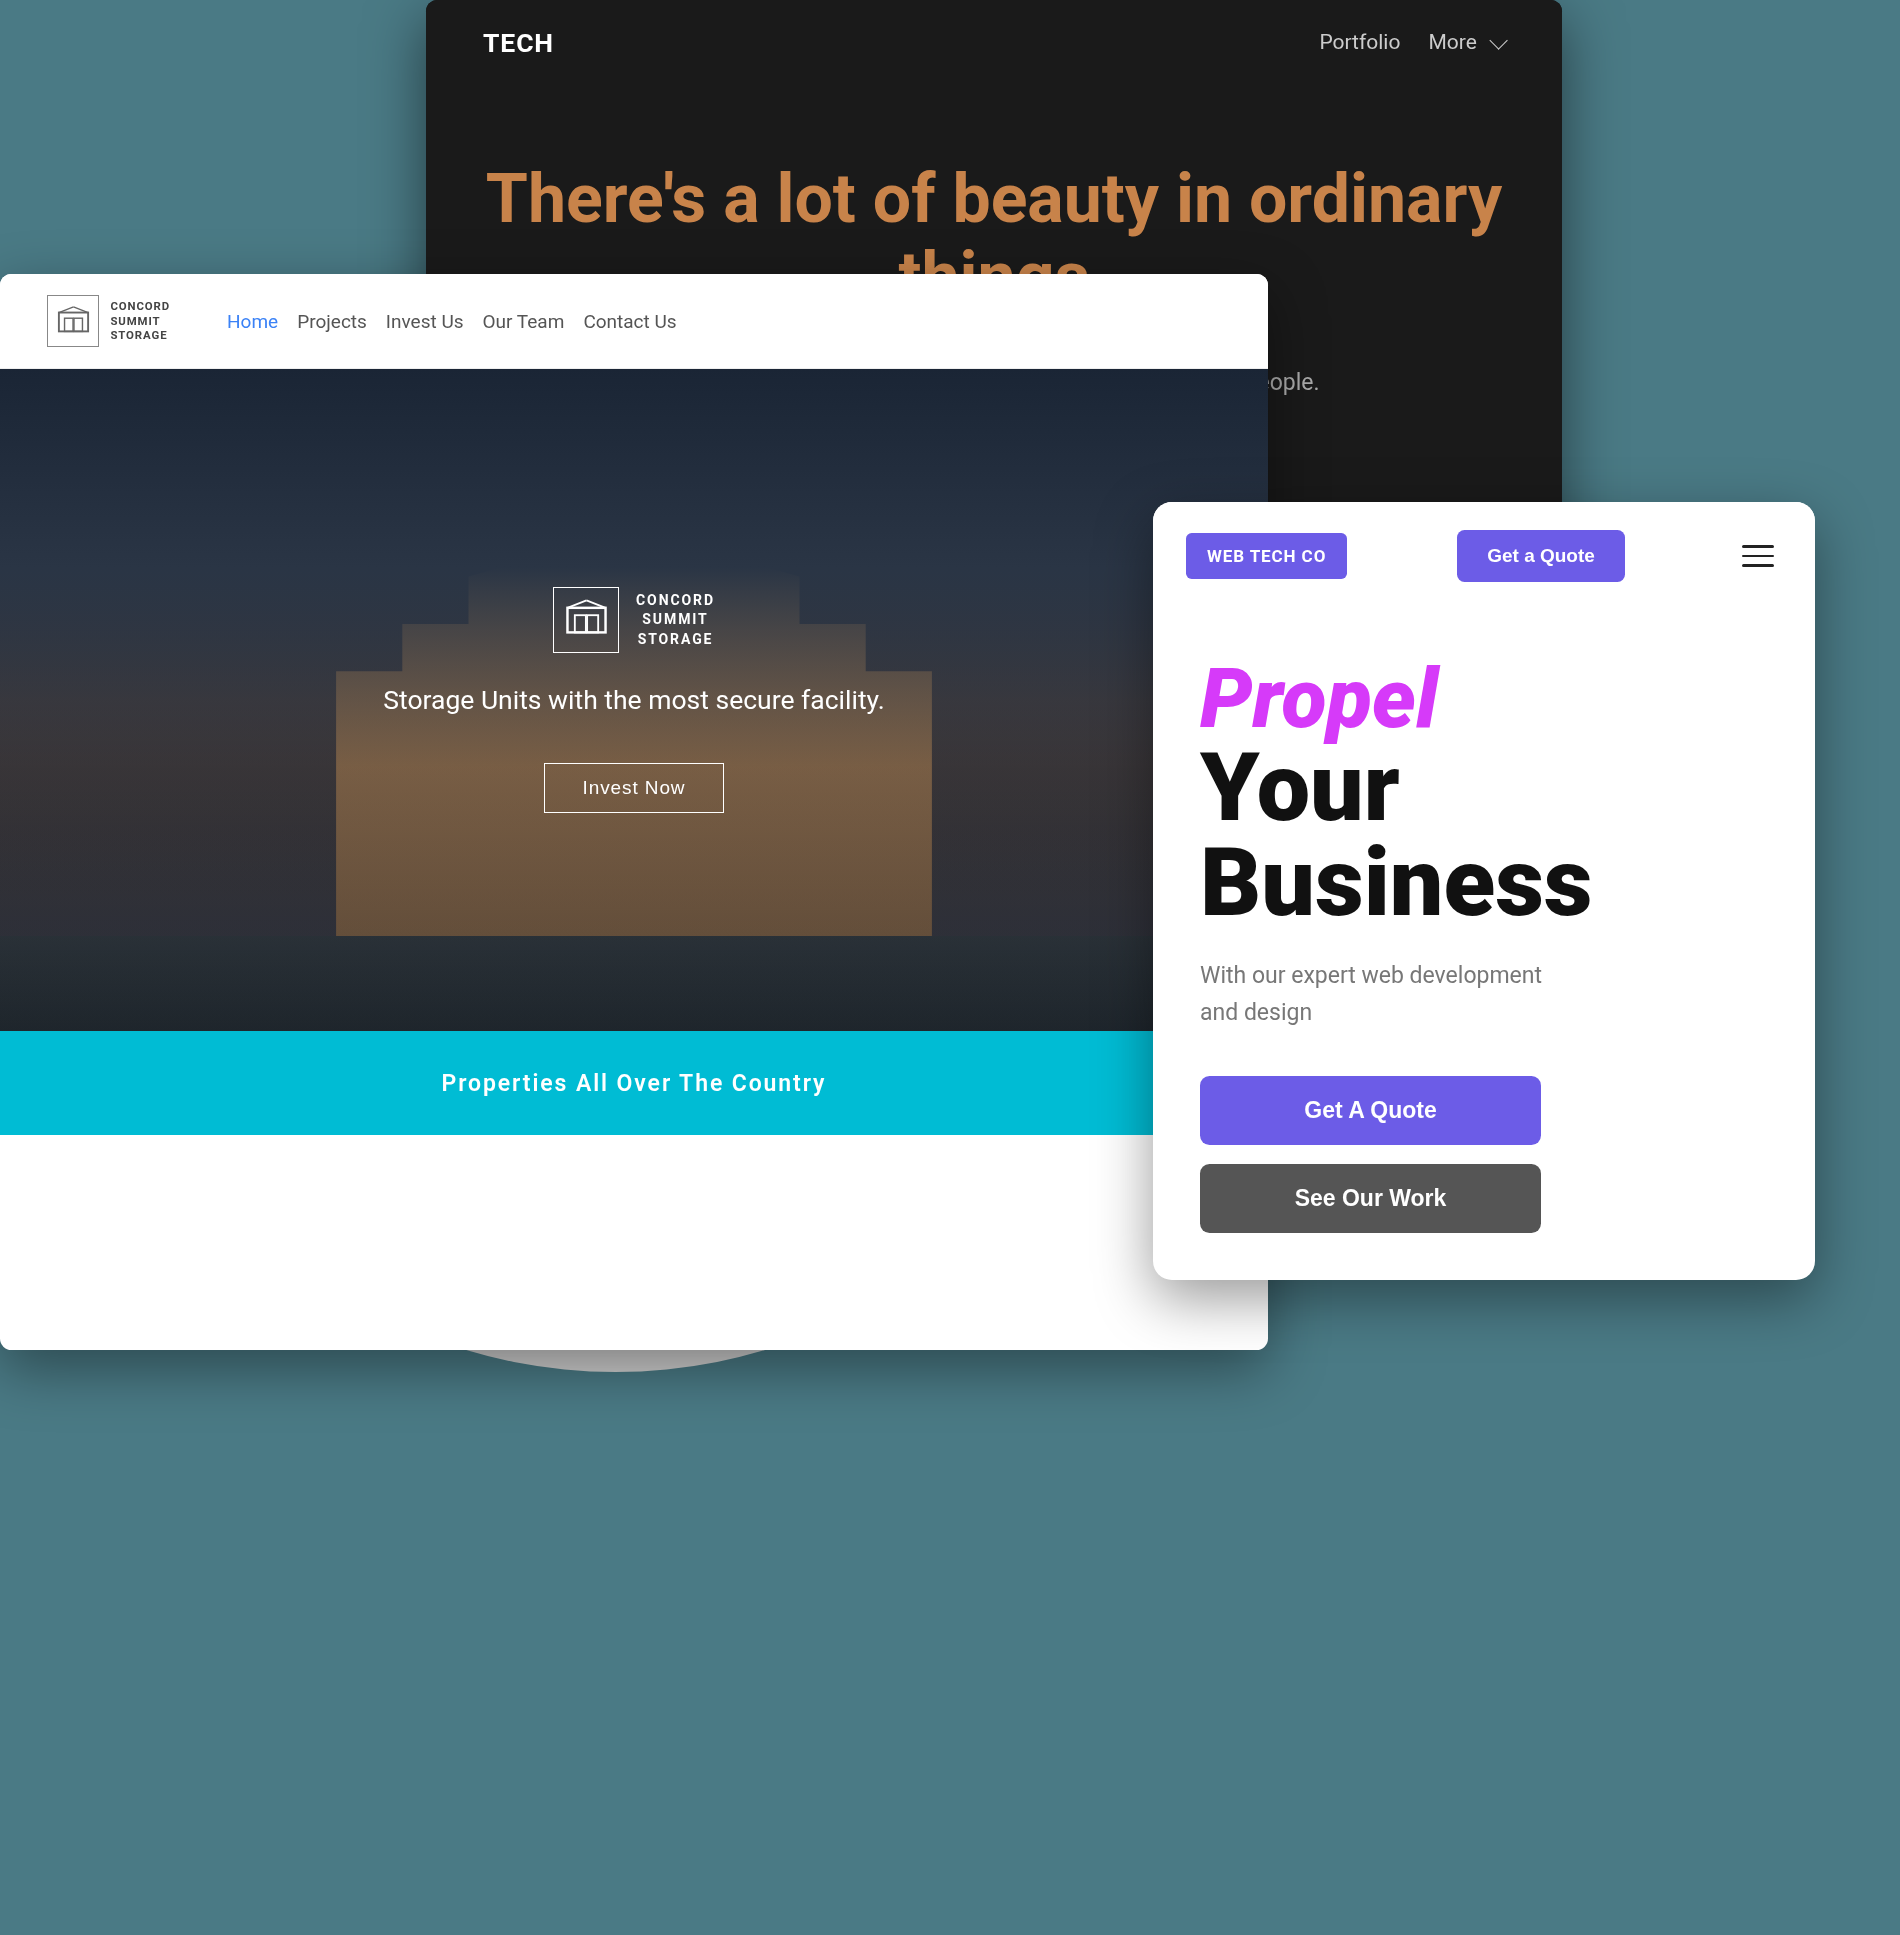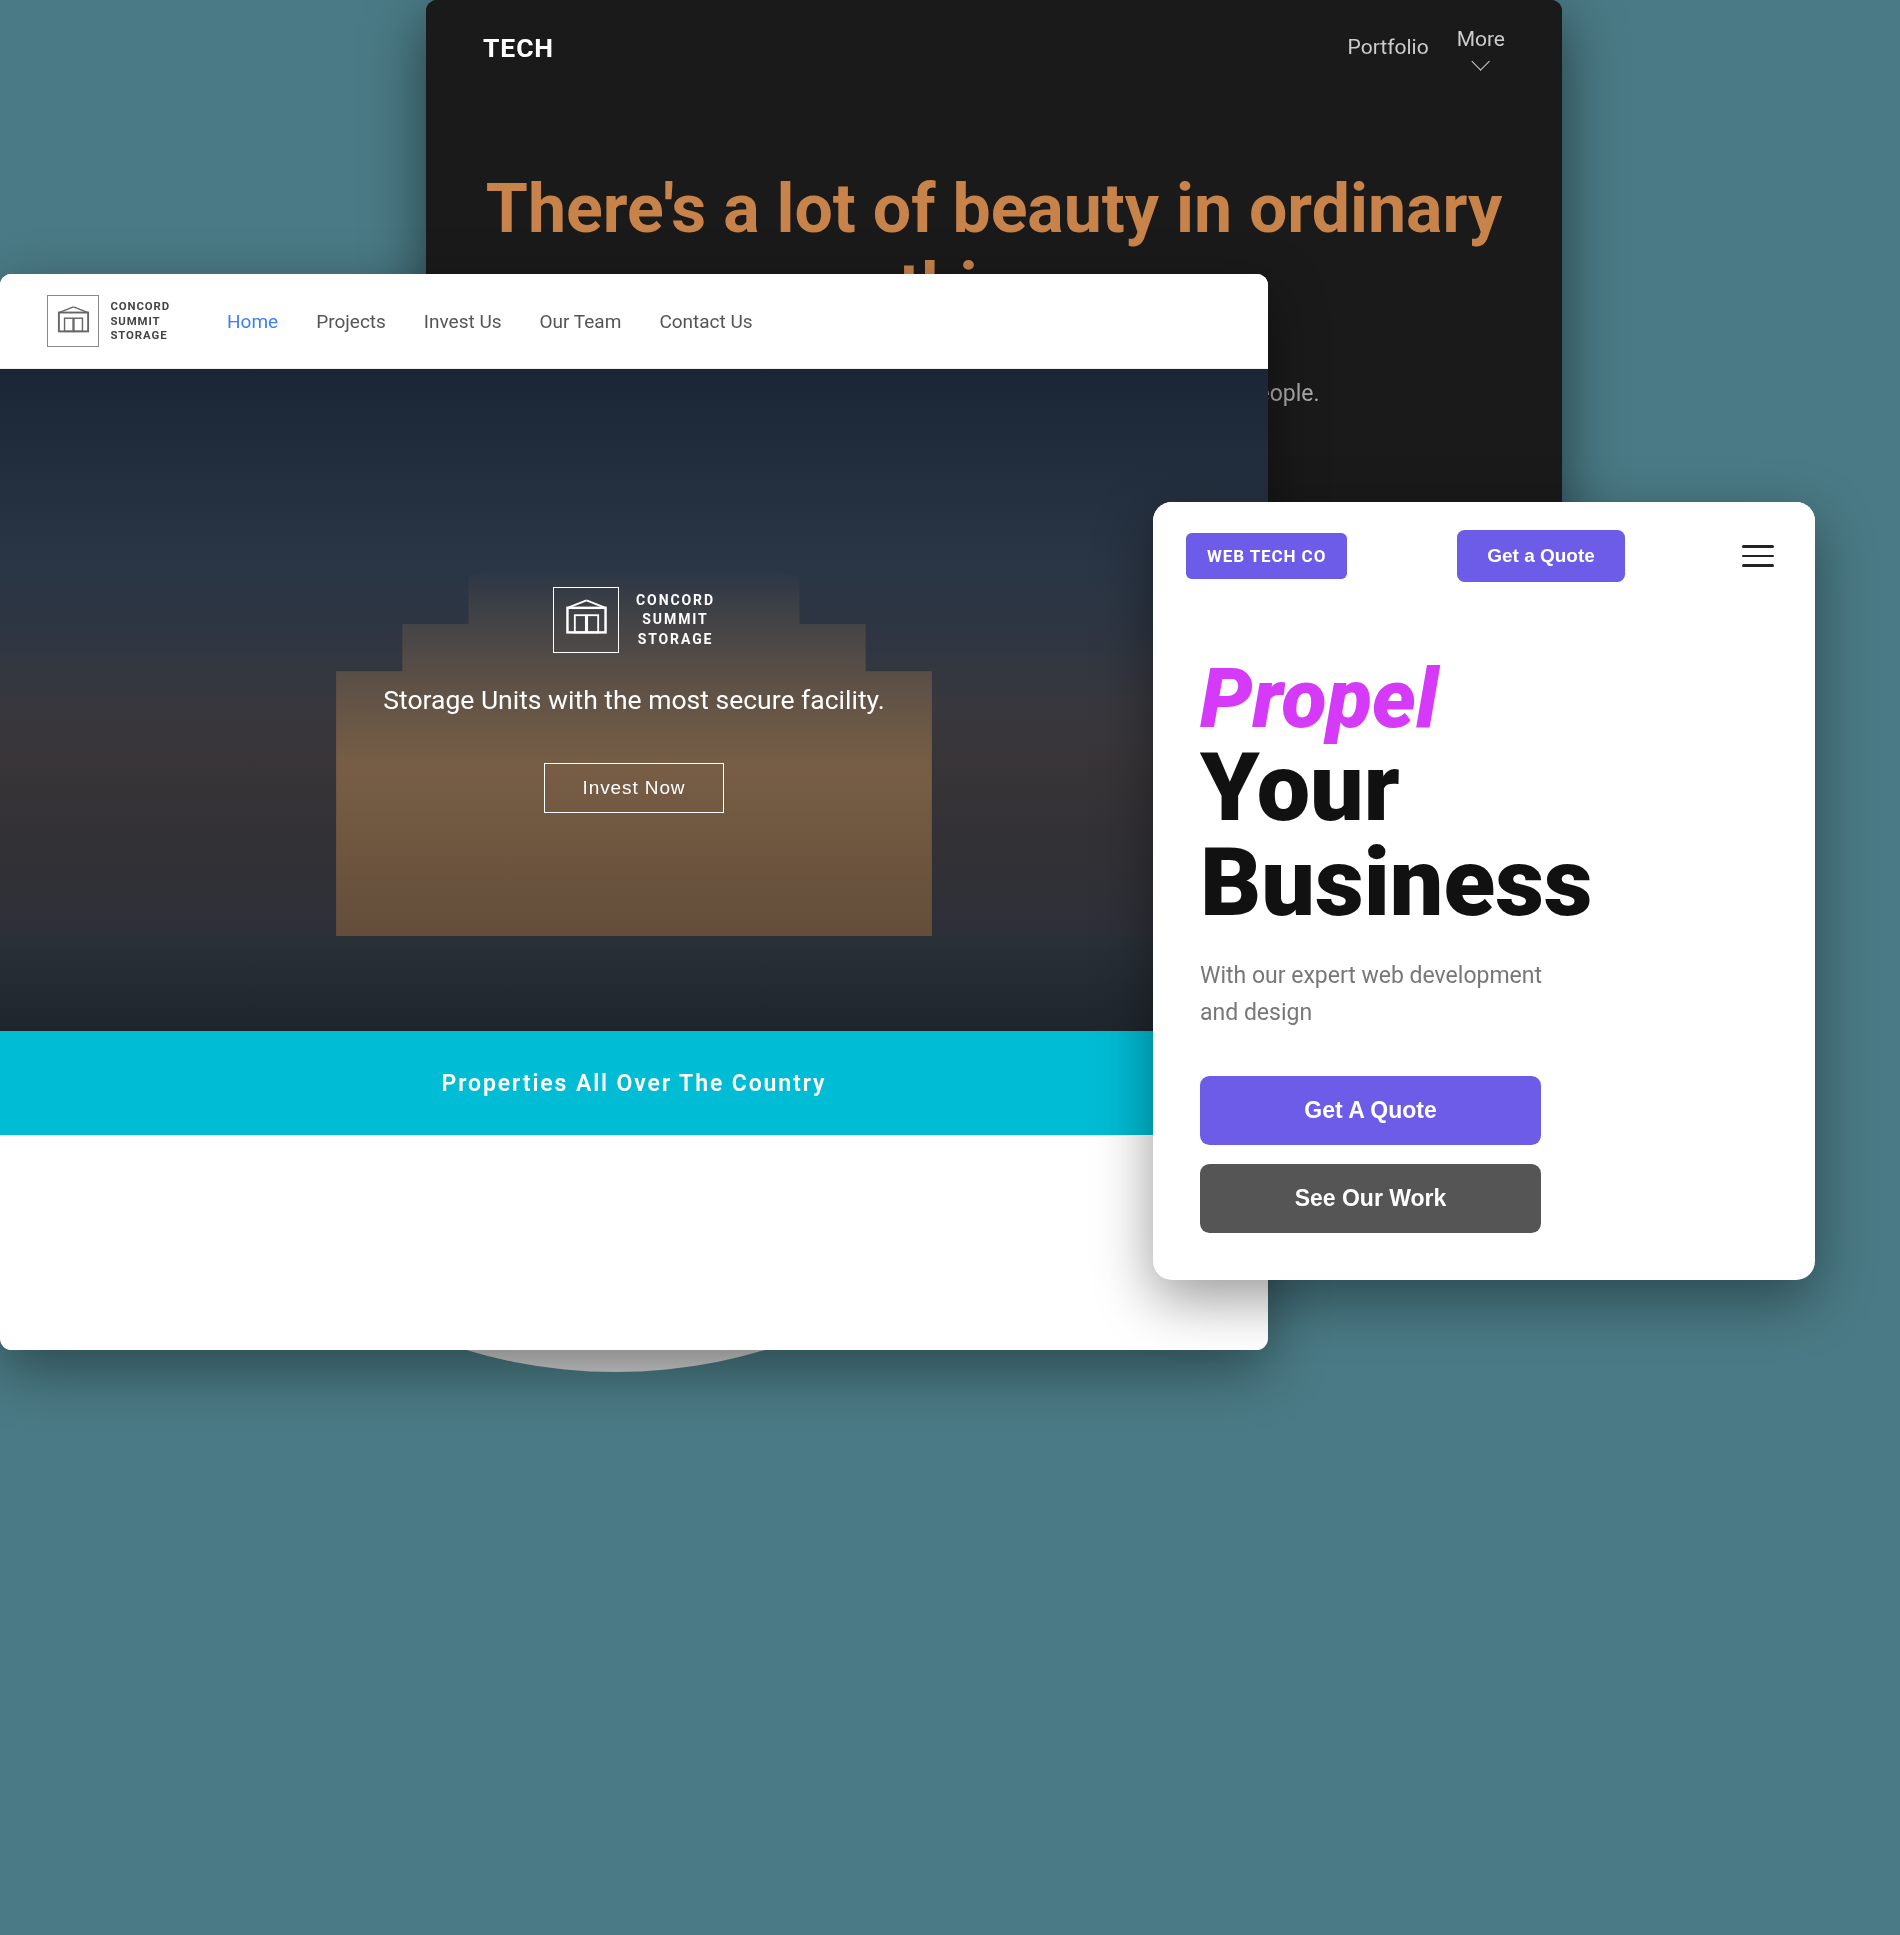--- a/index.html
+++ b/index.html
@@ -61,24 +61,23 @@
 
     .jphj-nav-link {
       color: #ccc;
       font-size: 21px;
       text-decoration: none;
     }
 
     .jphj-more {
       display: flex;
       align-items: center;
-      gap: 8px;
+      gap: 15px;
       color: #ccc;
       font-size: 21px;
-      flex-direction: column;
     }
 
     .chevron-down {
       width: 13.2px;
       height: 13.2px;
       border-right: 1.9px solid #ccc;
       border-bottom: 1.9px solid #ccc;
       transform: rotate(45deg);
       margin-top: -3.8px;
     }
@@ -191,21 +190,21 @@
       font-size: 11.4px;
       font-weight: 700;
       color: #444;
       text-transform: uppercase;
       line-height: 1.3;
       letter-spacing: 0.9px;
     }
 
     .concord-nav-links {
       display: flex;
-      gap: 38px;
+      gap: 19px;
       align-items: center;
     }
 
     .concord-nav-link {
       font-size: 19px;
       color: #555;
       text-decoration: none;
     }
 
     .concord-nav-link.active {

